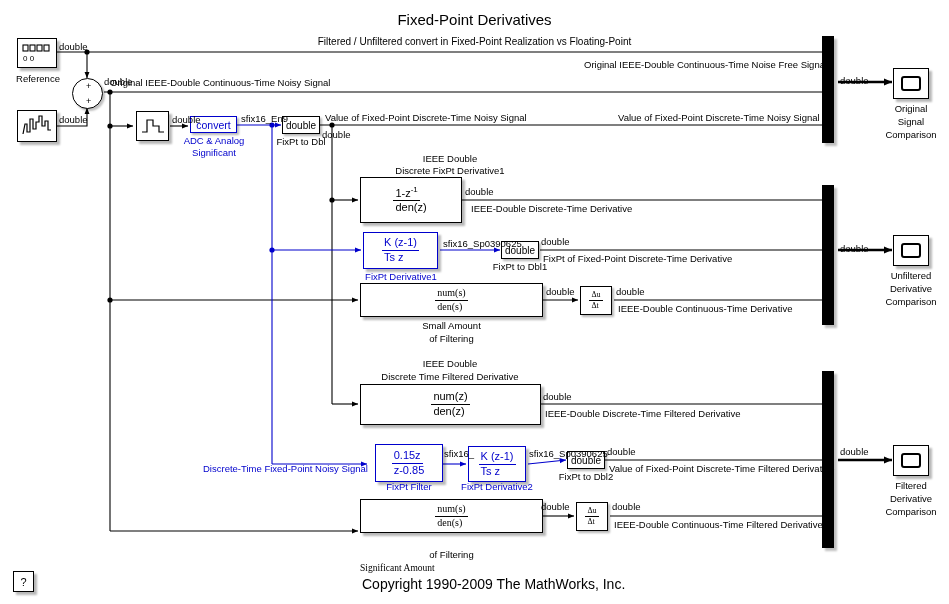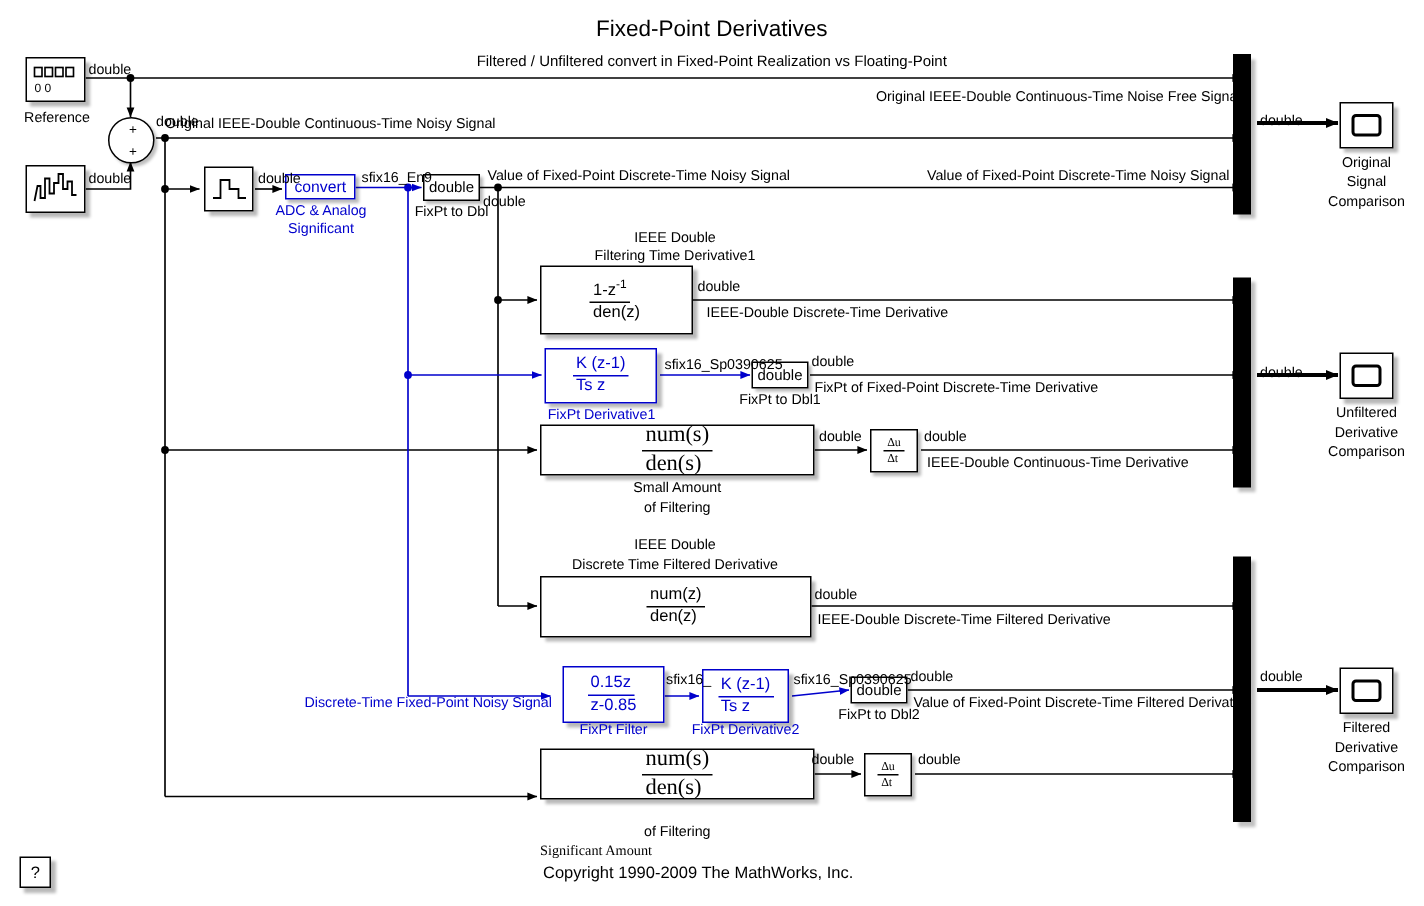--- a/index.html
+++ b/index.html
@@ -10,40 +10,40 @@
     color:#000000;
     overflow:hidden;
     position:relative;
   }
   #canvas{position:absolute;left:0;top:0;width:949px;height:604px;}
   .lbl{position:absolute;font-size:9.5px;line-height:11px;color:#000;white-space:nowrap;}
   .lbl.blue{color:#0000cc;}
   .lbl.c{text-align:center;}
   .title{position:absolute;font-size:15px;color:#000;white-space:nowrap;text-align:center;}
   .subtitle{position:absolute;font-size:10px;color:#000;white-space:nowrap;text-align:center;}
-  .copyright{position:absolute;font-size:11px;color:#000;white-space:nowrap;}
+  .copyright{position:absolute;font-size:14px;color:#000;white-space:nowrap;}
 
   
   .blk{
     position:absolute;
     background:#fff;
     border:1px solid #000;
     box-shadow:3px 3px 2px rgba(0,0,0,0.28);
     box-sizing:border-box;
     display:flex;align-items:center;justify-content:center;
     font-size:10px;
   }
   .blk.blue{border-color:#0000cc;color:#0000cc;}
   .blk.thin{box-shadow:2px 2px 2px rgba(0,0,0,0.28);}
 
   
   .frac{display:flex;flex-direction:column;align-items:flex-start;line-height:1.05;font-size:11px;}
   .frac .num{padding:0 2px 1px 2px;border-bottom:1px solid currentColor;}
   .frac .den{padding:1px 2px 0 2px;}
-  .frac.serif{font-family:"Liberation Serif",serif;font-size:15px;}
+  .frac.serif{font-family:"Liberation Serif",serif;font-size:10px;}
   .frac.small{font-size:8px;}
   .frac.small .num{border-bottom:1px solid currentColor;}
 
   
   .sum{
     position:absolute;border:1.5px solid #000;border-radius:50%;
     background:#fff;box-shadow:2px 2px 2px rgba(0,0,0,0.25);
     box-sizing:border-box;
   }
   .sum .p{position:absolute;font-size:9px;line-height:9px;color:#000;}
@@ -209,21 +209,21 @@
   </div>
   <div class="lbl blue c" style="left:165px;top:135px;width:98px;text-align:center;">ADC &amp; Analog</div>
   <div class="lbl blue c" style="left:165px;top:147px;width:98px;text-align:center;">Significant</div>
 
   <div class="blk thin" style="left:282px;top:116px;width:38px;height:18px;">
     <span class="dblbox">double</span>
   </div>
   <div class="lbl c" style="left:262px;top:136px;width:78px;text-align:center;">FixPt to Dbl</div>
 
   <div class="lbl c" style="left:340px;top:153px;width:220px;text-align:center;">IEEE Double</div>
-  <div class="lbl c" style="left:340px;top:165px;width:220px;text-align:center;">Filtering Time Derivative1</div>
+  <div class="lbl c" style="left:340px;top:165px;width:220px;text-align:center;">Discrete FixPt Derivative1</div>
   <div class="blk" style="left:360px;top:177px;width:102px;height:46px;">
     <div class="frac">
       <div class="num"><span>1-z</span><sup style="font-size:8px;">-1</sup></div>
       <div class="den">den(z)</div>
     </div>
   </div>
 
   <div class="blk blue" style="left:363px;top:232px;width:75px;height:37px;">
     <div class="frac">
       <div class="num">K (z-1)</div>
@@ -353,14 +353,15 @@
   <div class="lbl" style="left:545px;top:408px;">IEEE-Double Discrete-Time Filtered Derivative</div>
 
   <div class="lbl" style="left:444px;top:448px;">sfix16_</div>
   <div class="lbl" style="left:529px;top:448px;">sfix16_Sp0390625</div>
   <div class="lbl" style="left:607px;top:446px;">double</div>
   <div class="lbl" style="left:609px;top:463px;">Value of Fixed-Point Discrete-Time Filtered Derivative</div>
   <div class="lbl" style="left:840px;top:446px;">double</div>
 
   <div class="lbl" style="left:541px;top:501px;">double</div>
   <div class="lbl" style="left:612px;top:501px;">double</div>
+  <div class="lbl" style="left:614px;top:519px;">IEEE-Double Continuous-Time Filtered Derivative</div>
 
 </div>
 
 </body></html>

